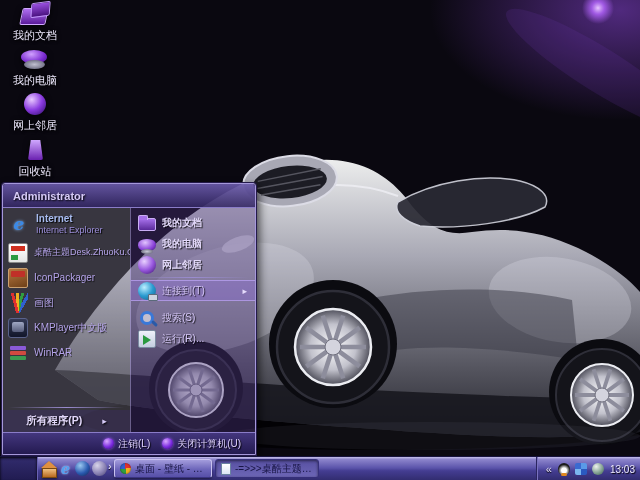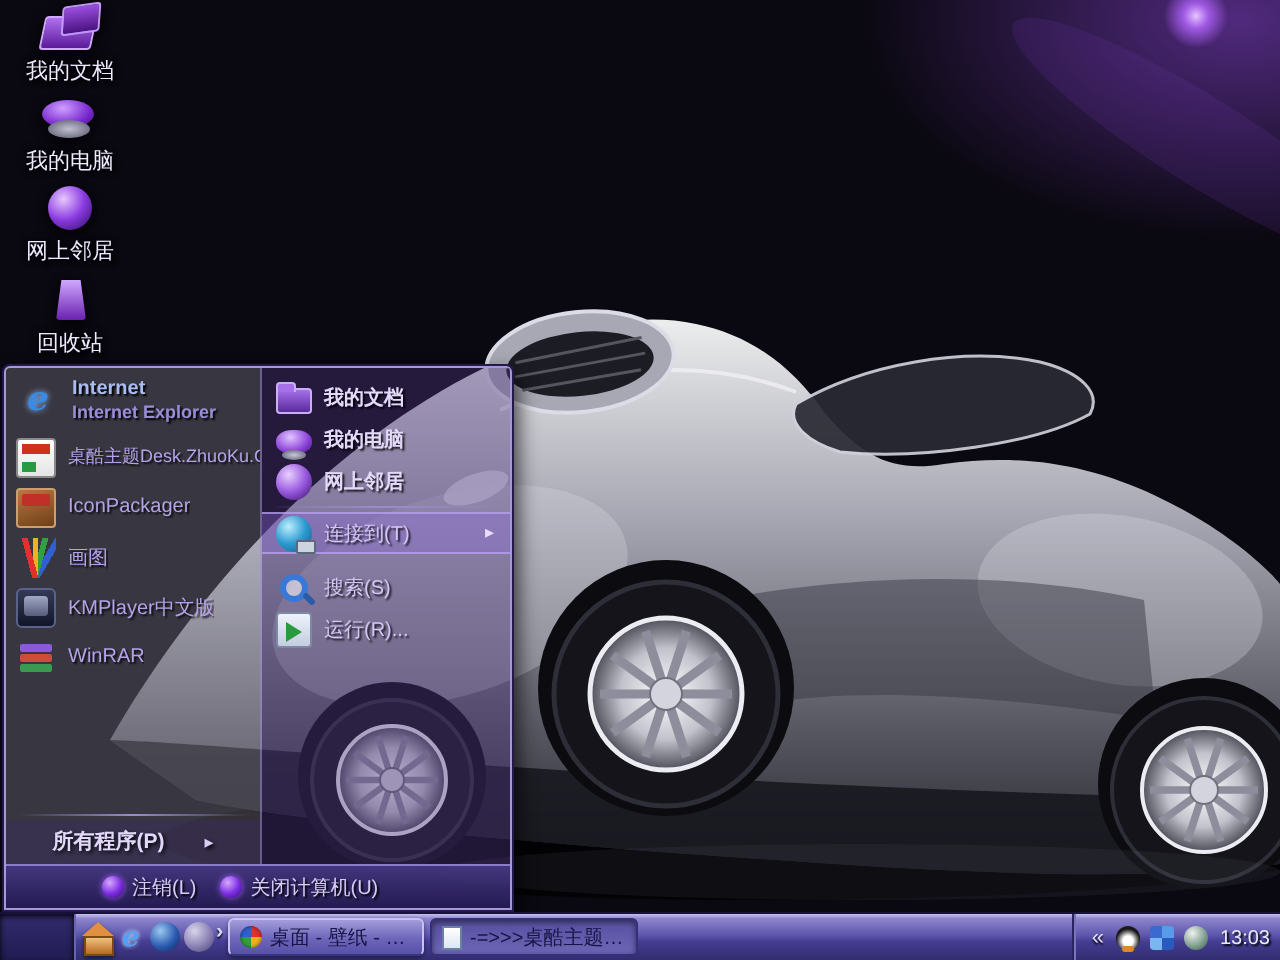--- a/index.html
+++ b/index.html
@@ -27,34 +27,34 @@
     display:flex;align-items:center;padding-left:10px;border-bottom:1px solid #8a7cc8;border-radius:2px 2px 0 0;}
   .sm-user{font-size:11px;font-weight:bold;color:#d6caf6;text-shadow:1px 1px 2px #000;}
   .sm-body{flex:1;display:flex;min-height:0;}
   .sm-left{width:128px;flex:0 0 128px;background:rgba(222,220,238,.22);display:flex;flex-direction:column;border-right:1px solid rgba(160,140,220,.5);}
   .sm-right{flex:1;background:rgba(78,52,128,.40);display:flex;flex-direction:column;padding:4px 0 0 0;}
   .sm-item{display:flex;align-items:center;gap:6px;padding-left:5px;height:25px;flex:0 0 25px;cursor:pointer;}
   .sm-item.tall{height:32px;flex:0 0 32px;}
   .sm-item .t{font-size:10px;color:#b3a2e8;text-shadow:1px 1px 1px rgba(0,0,0,.8);white-space:nowrap;overflow:hidden;}
   .txt2{display:flex;flex-direction:column;line-height:1.15;}
   .txt2 b{font-size:10px;color:#a8bcf0;text-shadow:1px 1px 1px #000;}
-  .txt2 i{font-style:normal;font-size:9px;color:#9a8cd8;text-shadow:1px 1px 1px #000;font-weight:bold;}
+  .txt2 i{font-style:normal;font-size:9px;color:#9a8cd8;text-shadow:1px 1px 1px #000;}
   .sm-spacer{flex:1;}
   .sm-sep{height:1px;margin:2px 6px;background:linear-gradient(90deg,transparent,#9a8cd0,transparent);}
   .sm-allprog{height:22px;flex:0 0 22px;display:flex;align-items:center;justify-content:center;gap:20px;
     font-size:10.5px;font-weight:bold;color:#e2d8fa;text-shadow:1px 1px 2px #000;cursor:pointer;
     background:rgba(60,44,110,.35);}
   .sm-allprog .arr{font-size:9px;color:#d8ccf8;}
   .rrow{display:flex;align-items:center;gap:6px;height:21px;flex:0 0 21px;padding:0 8px 0 7px;cursor:pointer;}
   .rrow .t{font-size:10px;color:#d3c5f4;text-shadow:1px 1px 1px rgba(0,0,0,.85);white-space:nowrap;}
   .rrow.bold .t{font-weight:bold;color:#e3d9fa;}
   .rrow.hl{background:rgba(140,105,220,.35);border-top:1px solid rgba(190,165,245,.7);border-bottom:1px solid rgba(190,165,245,.7);}
   .rrow .sub{margin-left:auto;font-size:9px;color:#e6dcfc;}
   .sm-footer{height:22px;flex:0 0 22px;background:linear-gradient(rgba(72,58,135,.92),rgba(38,28,86,.92));
-    border-top:1px solid #8a7cc8;display:flex;align-items:center;gap:12px;padding-left:48px;}
+    border-top:1px solid #8a7cc8;display:flex;align-items:center;gap:12px;padding-left:100px;}
   .sm-btn{display:flex;align-items:center;gap:4px;cursor:pointer;}
   .sm-btn .t{font-size:10px;color:#d8ccf6;text-shadow:1px 1px 1px #000;white-space:nowrap;}
   .orb{width:11px;height:11px;border-radius:50%;background:radial-gradient(circle at 35% 30%,#d8a8ff,#7a2ae0 55%,#38106a);box-shadow:0 0 3px #9a5af0;}
 
   
   .ic{width:20px;height:20px;flex:0 0 20px;position:relative;}
   .ie-ic{display:flex;align-items:center;justify-content:center;font:italic bold 17px "DejaVu Serif",serif;color:#3a8ae8;text-shadow:0 0 3px #8ec0ff;width:22px;flex:0 0 22px;height:22px;}
   .zk{background:linear-gradient(#ffffff,#e4e4e4);border:1px solid #8a8a8a;border-radius:2px;}
   .zk::before{content:"";position:absolute;left:2px;top:2px;right:2px;height:5px;background:#d03020;}
   .zk::after{content:"";position:absolute;left:2px;bottom:2px;width:7px;height:5px;background:#2a9a40;}
@@ -220,20 +220,23 @@
   <div class="dicon" style="top:92px">
     <div class="di di-net"></div>
     <div class="dlbl">网上邻居</div>
   </div>
   <div class="dicon" style="top:138px">
     <div class="di di-rec"></div>
     <div class="dlbl">回收站</div>
   </div>
 
   <div class="startmenu">
+    <div class="sm-header">
+      <span class="sm-user">Administrator</span>
+    </div>
     <div class="sm-body">
       <div class="sm-left">
         <div class="sm-item tall">
           <span class="ie-ic">e</span>
           <span class="txt2">
             <b>Internet</b>
             <i>Internet Explorer</i>
           </span>
         </div>
         <div class="sm-item">

